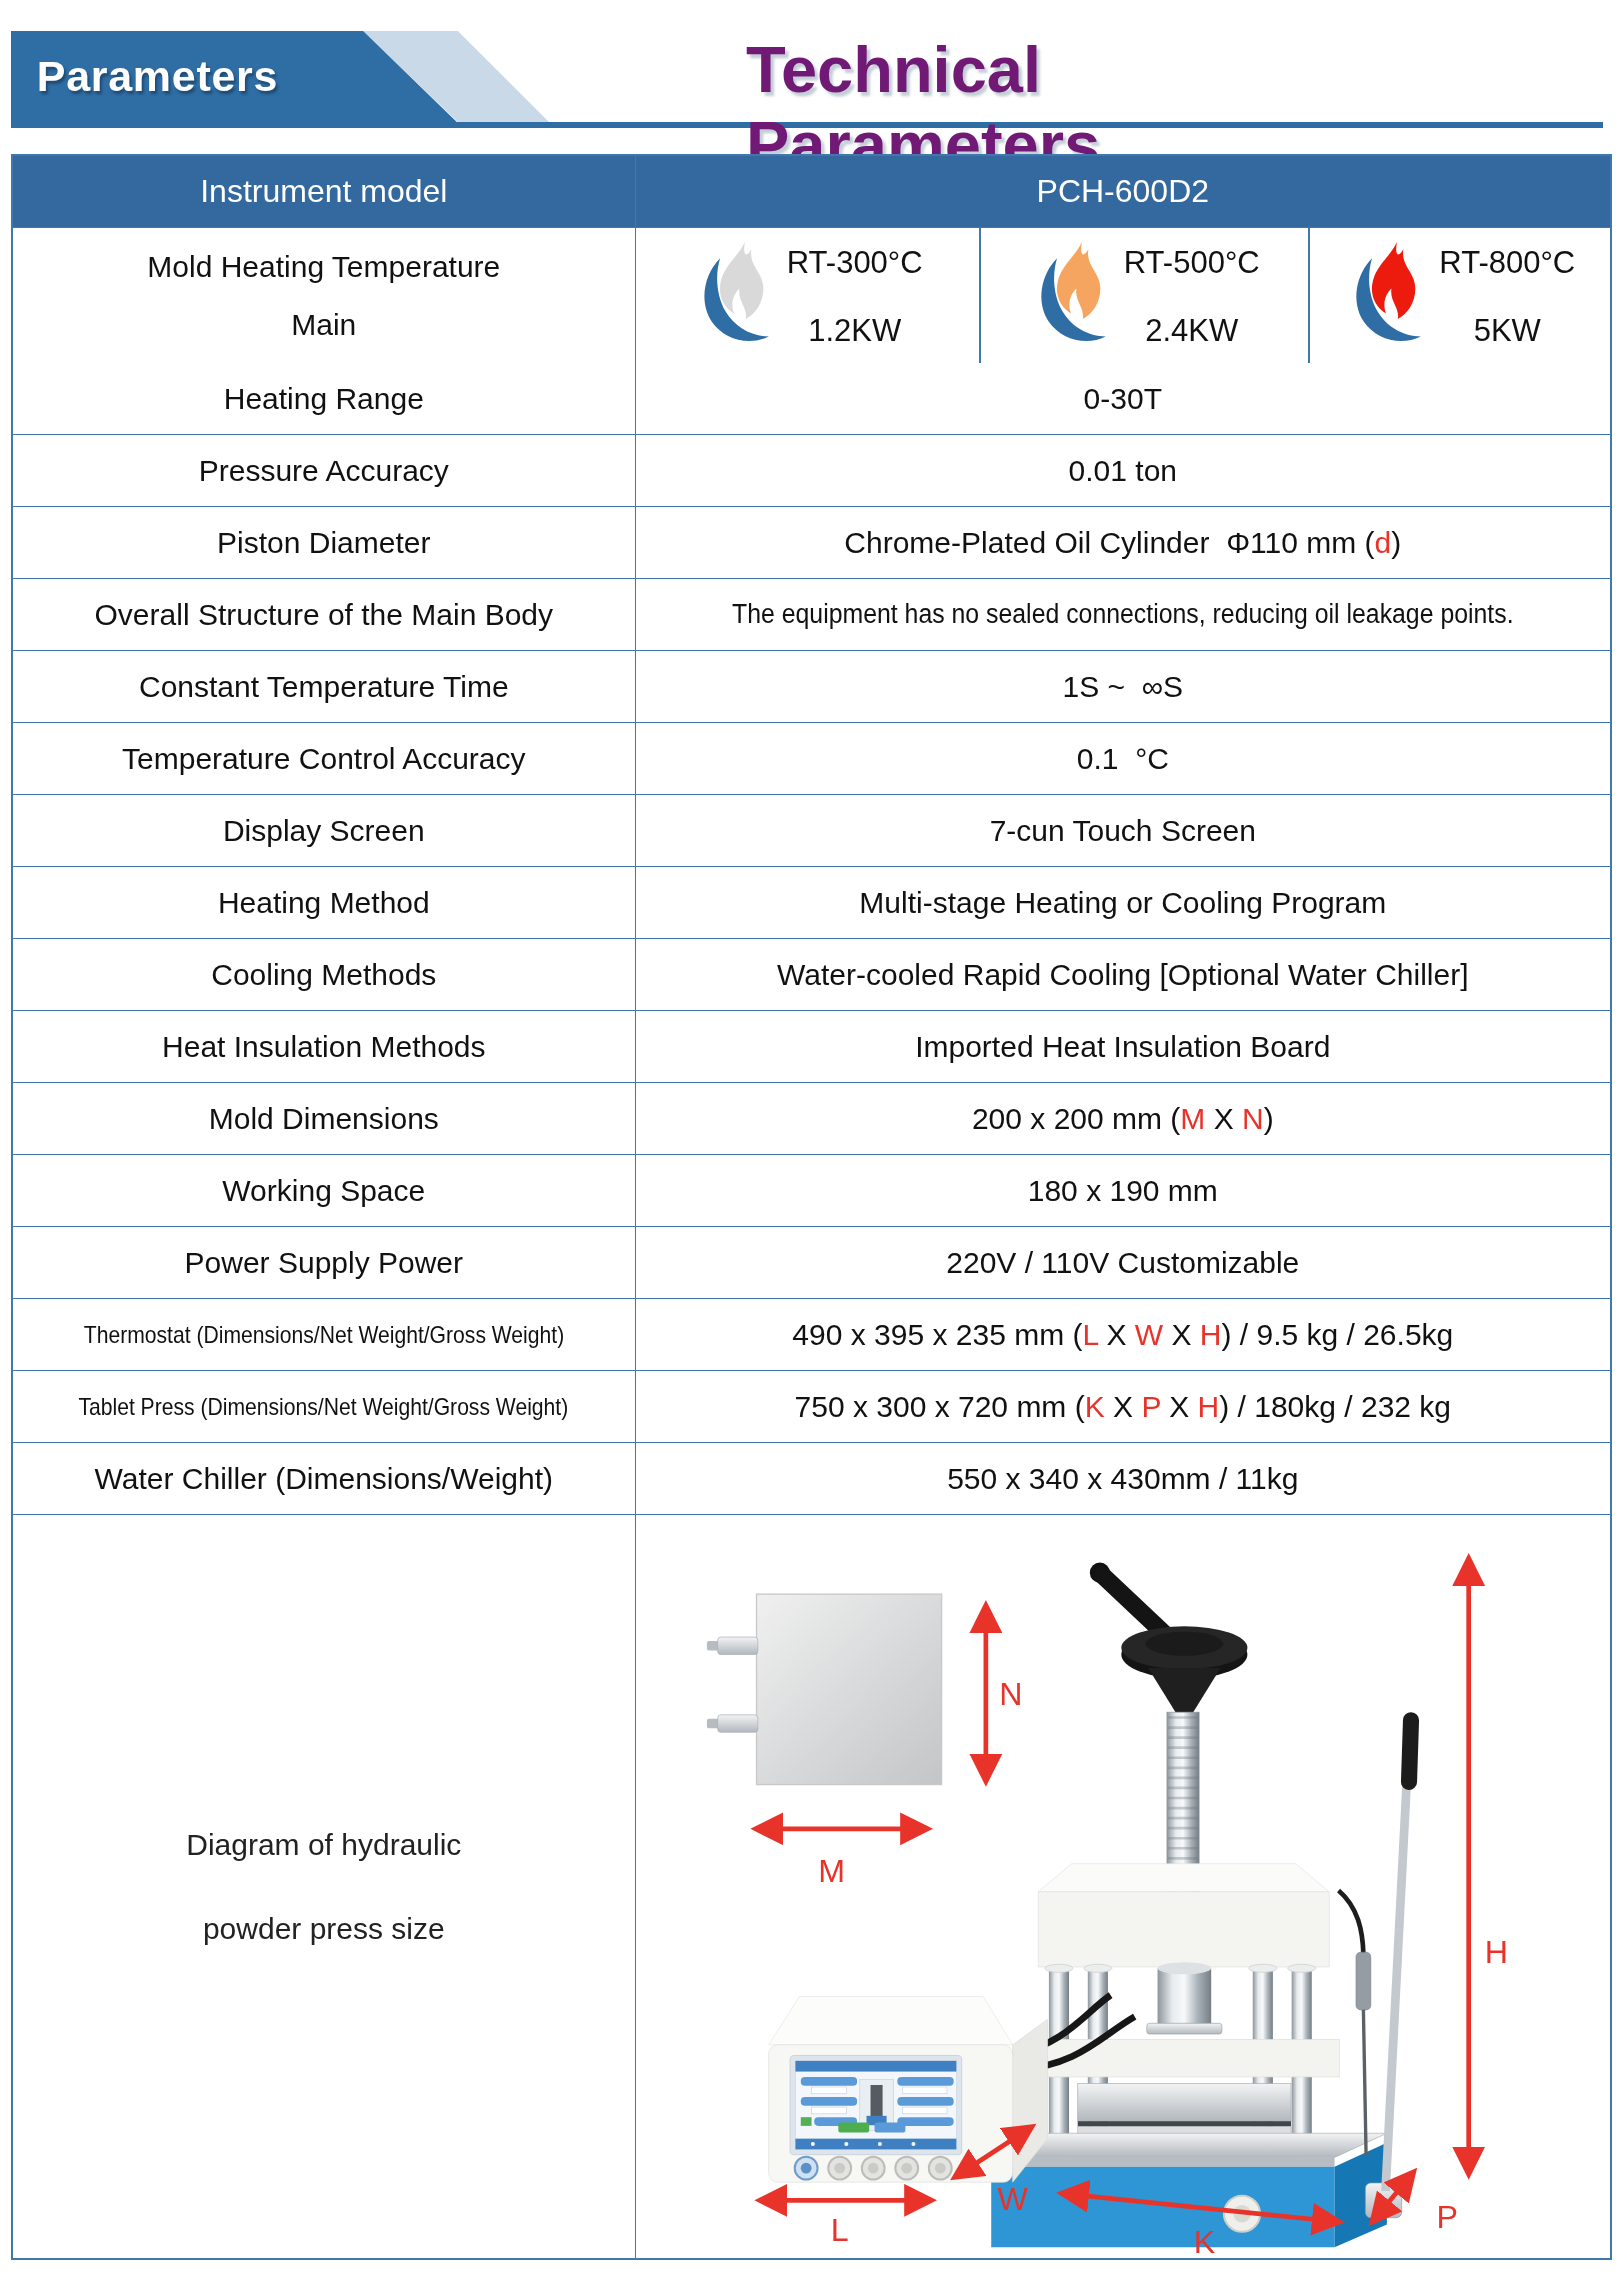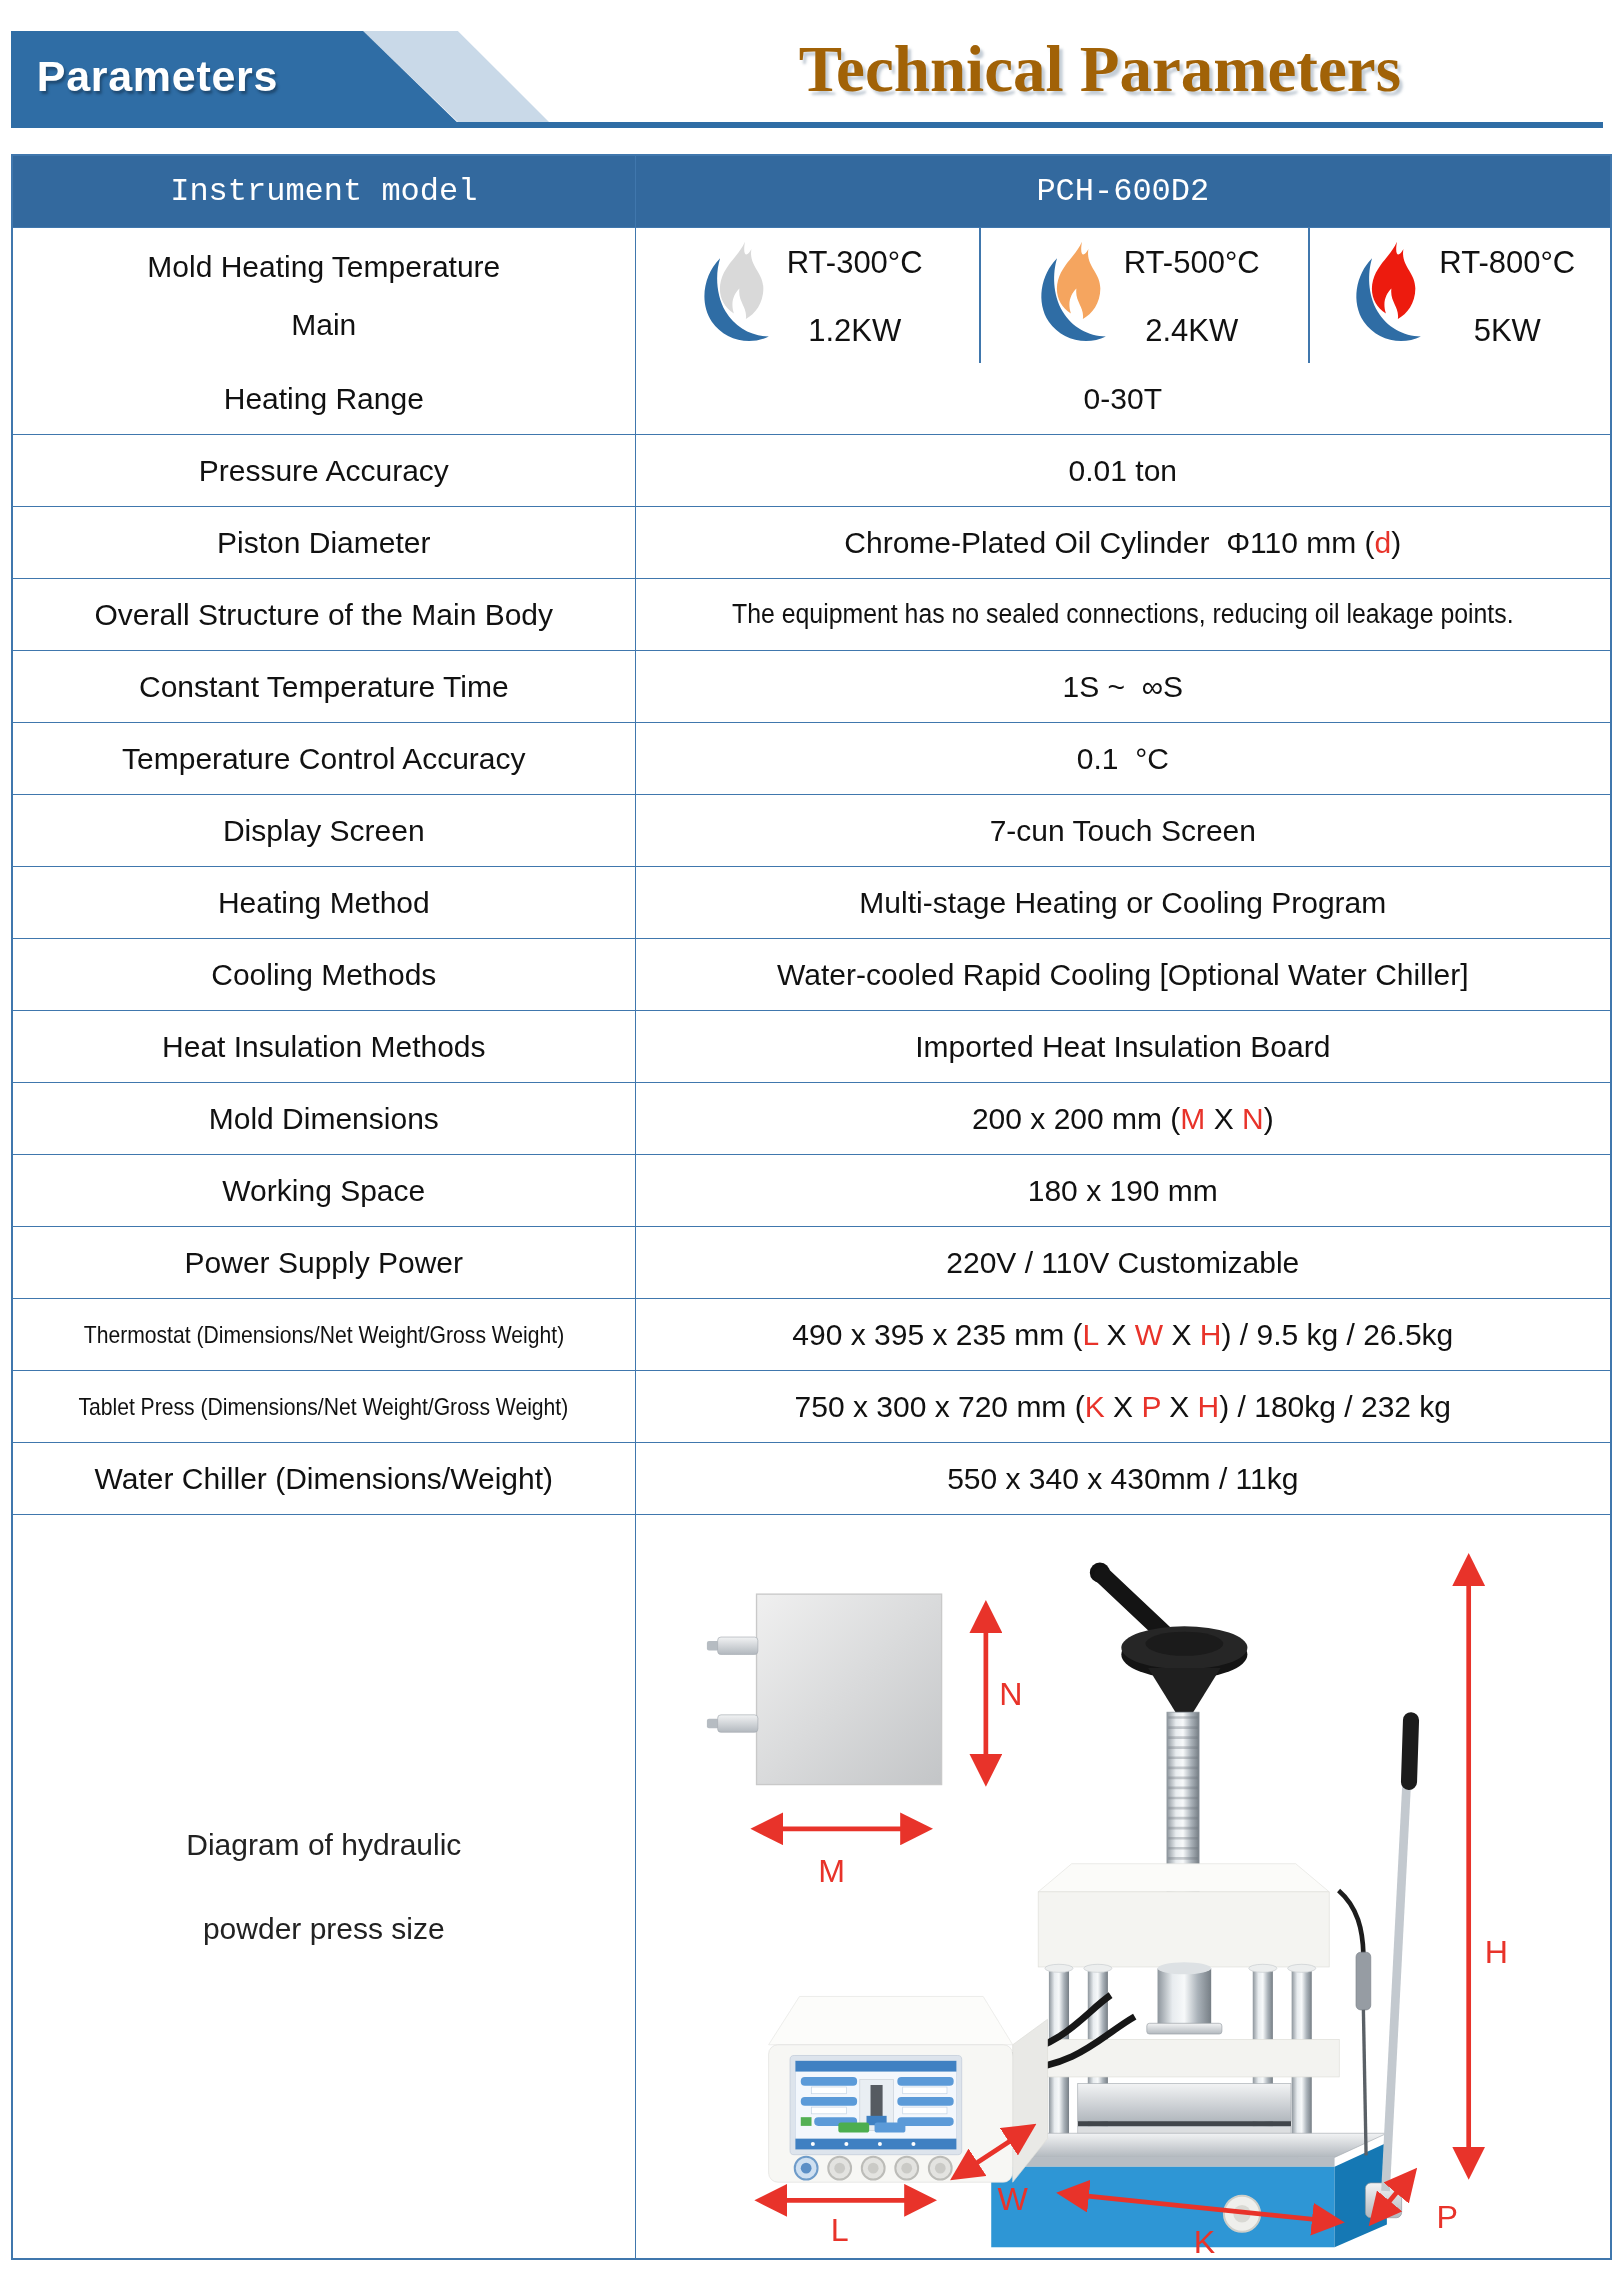--- a/index.html
+++ b/index.html
@@ -6,32 +6,32 @@
     font-family:"Liberation Sans",sans-serif;position:relative;overflow:hidden;}
   
   .banner-tab{position:absolute;left:10.8px;top:31px;width:446px;height:91px;
     background:#2f6da5;clip-path:polygon(0 0,79% 0,100% 100%,0 100%);
     display:flex;align-items:center;padding-left:26px;box-sizing:border-box;}
   .banner-tab span{color:#fff;font-size:43px;font-weight:bold;letter-spacing:0.7px;
     text-shadow:2px 2.7px 2.7px rgba(10,30,50,.45);}
   .banner-deco{position:absolute;left:363px;top:31px;width:186px;height:91px;
     background:#c9d9e8;clip-path:polygon(0 0,51% 0,100% 100%,51% 100%);}
   .banner-line{position:absolute;left:10.8px;top:122px;width:1592px;height:6px;background:#2f6da5;}
-  .page-title{position:absolute;left:746px;top:32px;width:655px;text-align:right;
-    font-size:65px;font-weight:bold;color:#a16207;letter-spacing:0px;
-    text-shadow:3.4px 4px 2.7px rgba(125,145,165,.45);font-family:Liberation Serif, serif;}
+  .page-title{position:absolute;left:746px;top:32px;width:655px;text-align:left;
+    font-size:65px;font-weight:bold;color:#701a75;letter-spacing:0px;
+    text-shadow:3.4px 4px 2.7px rgba(125,145,165,.45);}
   
   .spec-table{position:absolute;left:10.8px;top:154px;width:1601px;
     border:2px solid #4077ad;background:#fff;box-sizing:border-box;}
   .t-row{display:flex;border-top:1.4px solid #4077ad;align-items:stretch;}
   .t-row:first-child{border-top:none;}
   .c-label{width:622px;flex:none;display:flex;flex-direction:column;align-items:center;
     justify-content:center;border-right:1.4px solid #4077ad;text-align:center;}
   .c-value{flex:1;display:flex;align-items:center;justify-content:center;text-align:center;}
-  .row-head{height:71px;background:#33699e;color:#fff;font-size:32px;font-family:Liberation Mono, monospace;}
+  .row-head{height:71px;background:#33699e;color:#fff;font-size:32px;}
   .row-head .c-label,.row-head .c-value{font-weight:normal;}
   .row-normal{height:71px;font-size:30px;color:#111;}
   .row-heating{height:135px;font-size:30px;color:#111;}
   .row-diagram{height:743px;font-size:30px;color:#222;}
   .v-part{white-space:pre;}
   .v-red{color:#e8332a;}
   .lbl-small{font-size:24px;display:inline-block;transform:scaleX(.88);}
   .val-small{font-size:27px;display:inline-block;transform:scaleX(.92);}
   .heat-label-line{line-height:1;}
   .heat-label-line + .heat-label-line{margin-top:28px;}

